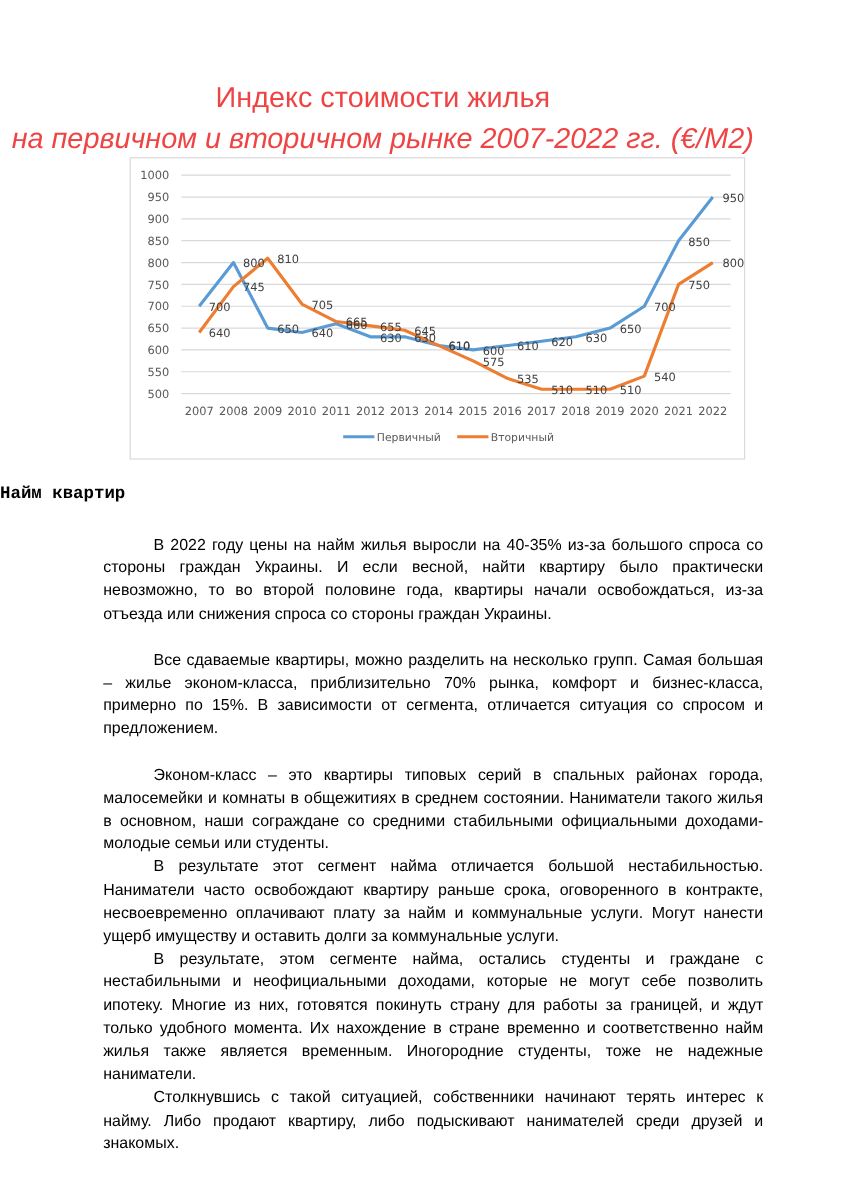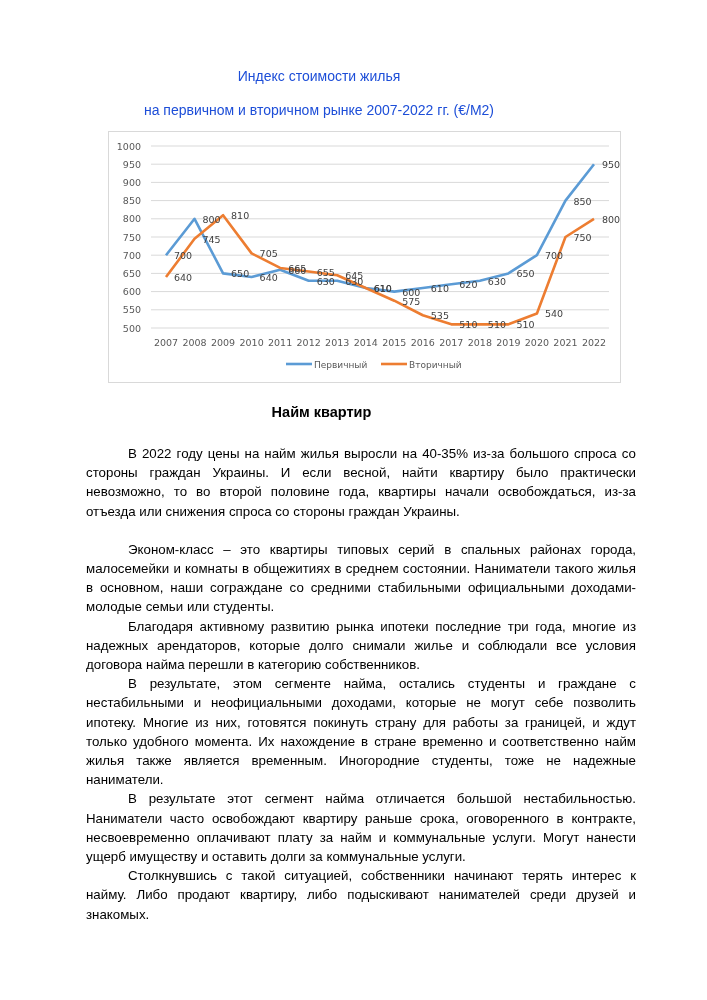--- a/index.html
+++ b/index.html
@@ -1,22 +1,22 @@
 <!DOCTYPE html>
 <html><head>
 <meta charset="utf-8">
 <style>
   html, body { margin: 0; padding: 0; background: #ffffff; }
   body { width: 707px; height: 1000px; position: relative; overflow: hidden; font-family: "Liberation Sans", sans-serif; color: #000; }
-  .title { position: absolute; left: 0; width: 638px; text-align: center; font-size: 14px; color: #1d4ed8; }
+  .title { position: absolute; left: 0; width: 638px; text-align: center; font-size: 24px; color: #ef4444; }
   .title.l1 { top: 68px; }
-  .title.l2 { top: 102px; }
+  .title.l2 { top: 102px; font-style: italic; }
   .chart-box { position: absolute; left: 108px; top: 131px; width: 513px; height: 252px; border: 1px solid #d9d9d9; box-sizing: border-box; background: #fff; }
   .chart-box svg { position: absolute; left: 0; top: 0; }
-  .section-heading { position: absolute; top: 404px; left: 0; width: 643px; text-align: center; font-weight: bold; font-size: 14.5px; }
+  .section-heading { position: absolute; top: 404px; left: 0; width: 643px; text-align: left; font-weight: bold; font-size: 14.5px; font-family: Liberation Mono, monospace; }
   .body-text { position: absolute; left: 86px; width: 550px; font-size: 13.3px; line-height: 19.2px; text-align: justify; }
   .body-text p { margin: 0; text-indent: 42px; }
   .body-text p.gap { margin-bottom: 19px; }
   .body-text b { font-weight: normal; }
 </style>
 </head>
 <body>
 
 <div class="title l1">Индекс стоимости жилья</div>
 <div class="title l2">на первичном и вторичном рынке 2007-2022 гг. (€/М2)</div>
@@ -99,19 +99,19 @@
       <text x="205" y="235.5" font-size="9" fill="#595959" font-family="DejaVu Sans, sans-serif">Первичный</text>
       <line x1="272" x2="298" y1="232" y2="232" stroke="#ED7D31" stroke-width="2.6"></line>
       <text x="300" y="235.5" font-size="9" fill="#595959" font-family="DejaVu Sans, sans-serif">Вторичный</text>
     </svg>
 </div>
 
 <div class="section-heading">Найм квартир</div>
 
 <div class="body-text" style="top:444px;">
   <p class="gap">В 2022 году цены на найм жилья выросли на 40-35% из-за большого спроса со стороны граждан Украины. И если весной, найти квартиру было практически невозможно, то во второй половине года, квартиры начали освобождаться, из-за отъезда или снижения спроса со стороны граждан Украины.</p>
+  <p class="gap">Все сдаваемые квартиры, можно разделить на несколько групп. Самая большая – жилье эконом-класса, приблизительно 70% рынка, комфорт и бизнес-класса, примерно по 15%. В зависимости от сегмента, отличается ситуация со спросом и предложением.</p>
   <p><b>Эконом-класс</b><span> – это квартиры типовых серий в спальных районах города, малосемейки и комнаты в общежитиях в среднем состоянии. Наниматели такого жилья в основном, наши сограждане со средними стабильными официальными доходами- молодые семьи или студенты.</span></p>
-  <p>Благодаря активному развитию рынка ипотеки последние три года, многие из надежных арендаторов, которые долго снимали жилье и соблюдали все условия договора найма перешли в категорию собственников.</p>
+  <p>В результате этот сегмент найма отличается большой нестабильностью. Наниматели часто освобождают квартиру раньше срока, оговоренного в контракте, несвоевременно оплачивают плату за найм и коммунальные услуги. Могут нанести ущерб имуществу и оставить долги за коммунальные услуги.</p>
   <p>В результате, этом сегменте найма, остались студенты и граждане с нестабильными и неофициальными доходами, которые не могут себе позволить ипотеку. Многие из них, готовятся покинуть страну для работы за границей, и ждут только удобного момента. Их нахождение в стране временно и соответственно найм жилья также является временным. Иногородние студенты, тоже не надежные наниматели.</p>
-  <p>В результате этот сегмент найма отличается большой нестабильностью. Наниматели часто освобождают квартиру раньше срока, оговоренного в контракте, несвоевременно оплачивают плату за найм и коммунальные услуги. Могут нанести ущерб имуществу и оставить долги за коммунальные услуги.</p>
   <p>Столкнувшись с такой ситуацией, собственники начинают терять интерес к найму. Либо продают квартиру, либо подыскивают нанимателей среди друзей и знакомых.</p>
 
 </div>
 
 </body></html>

